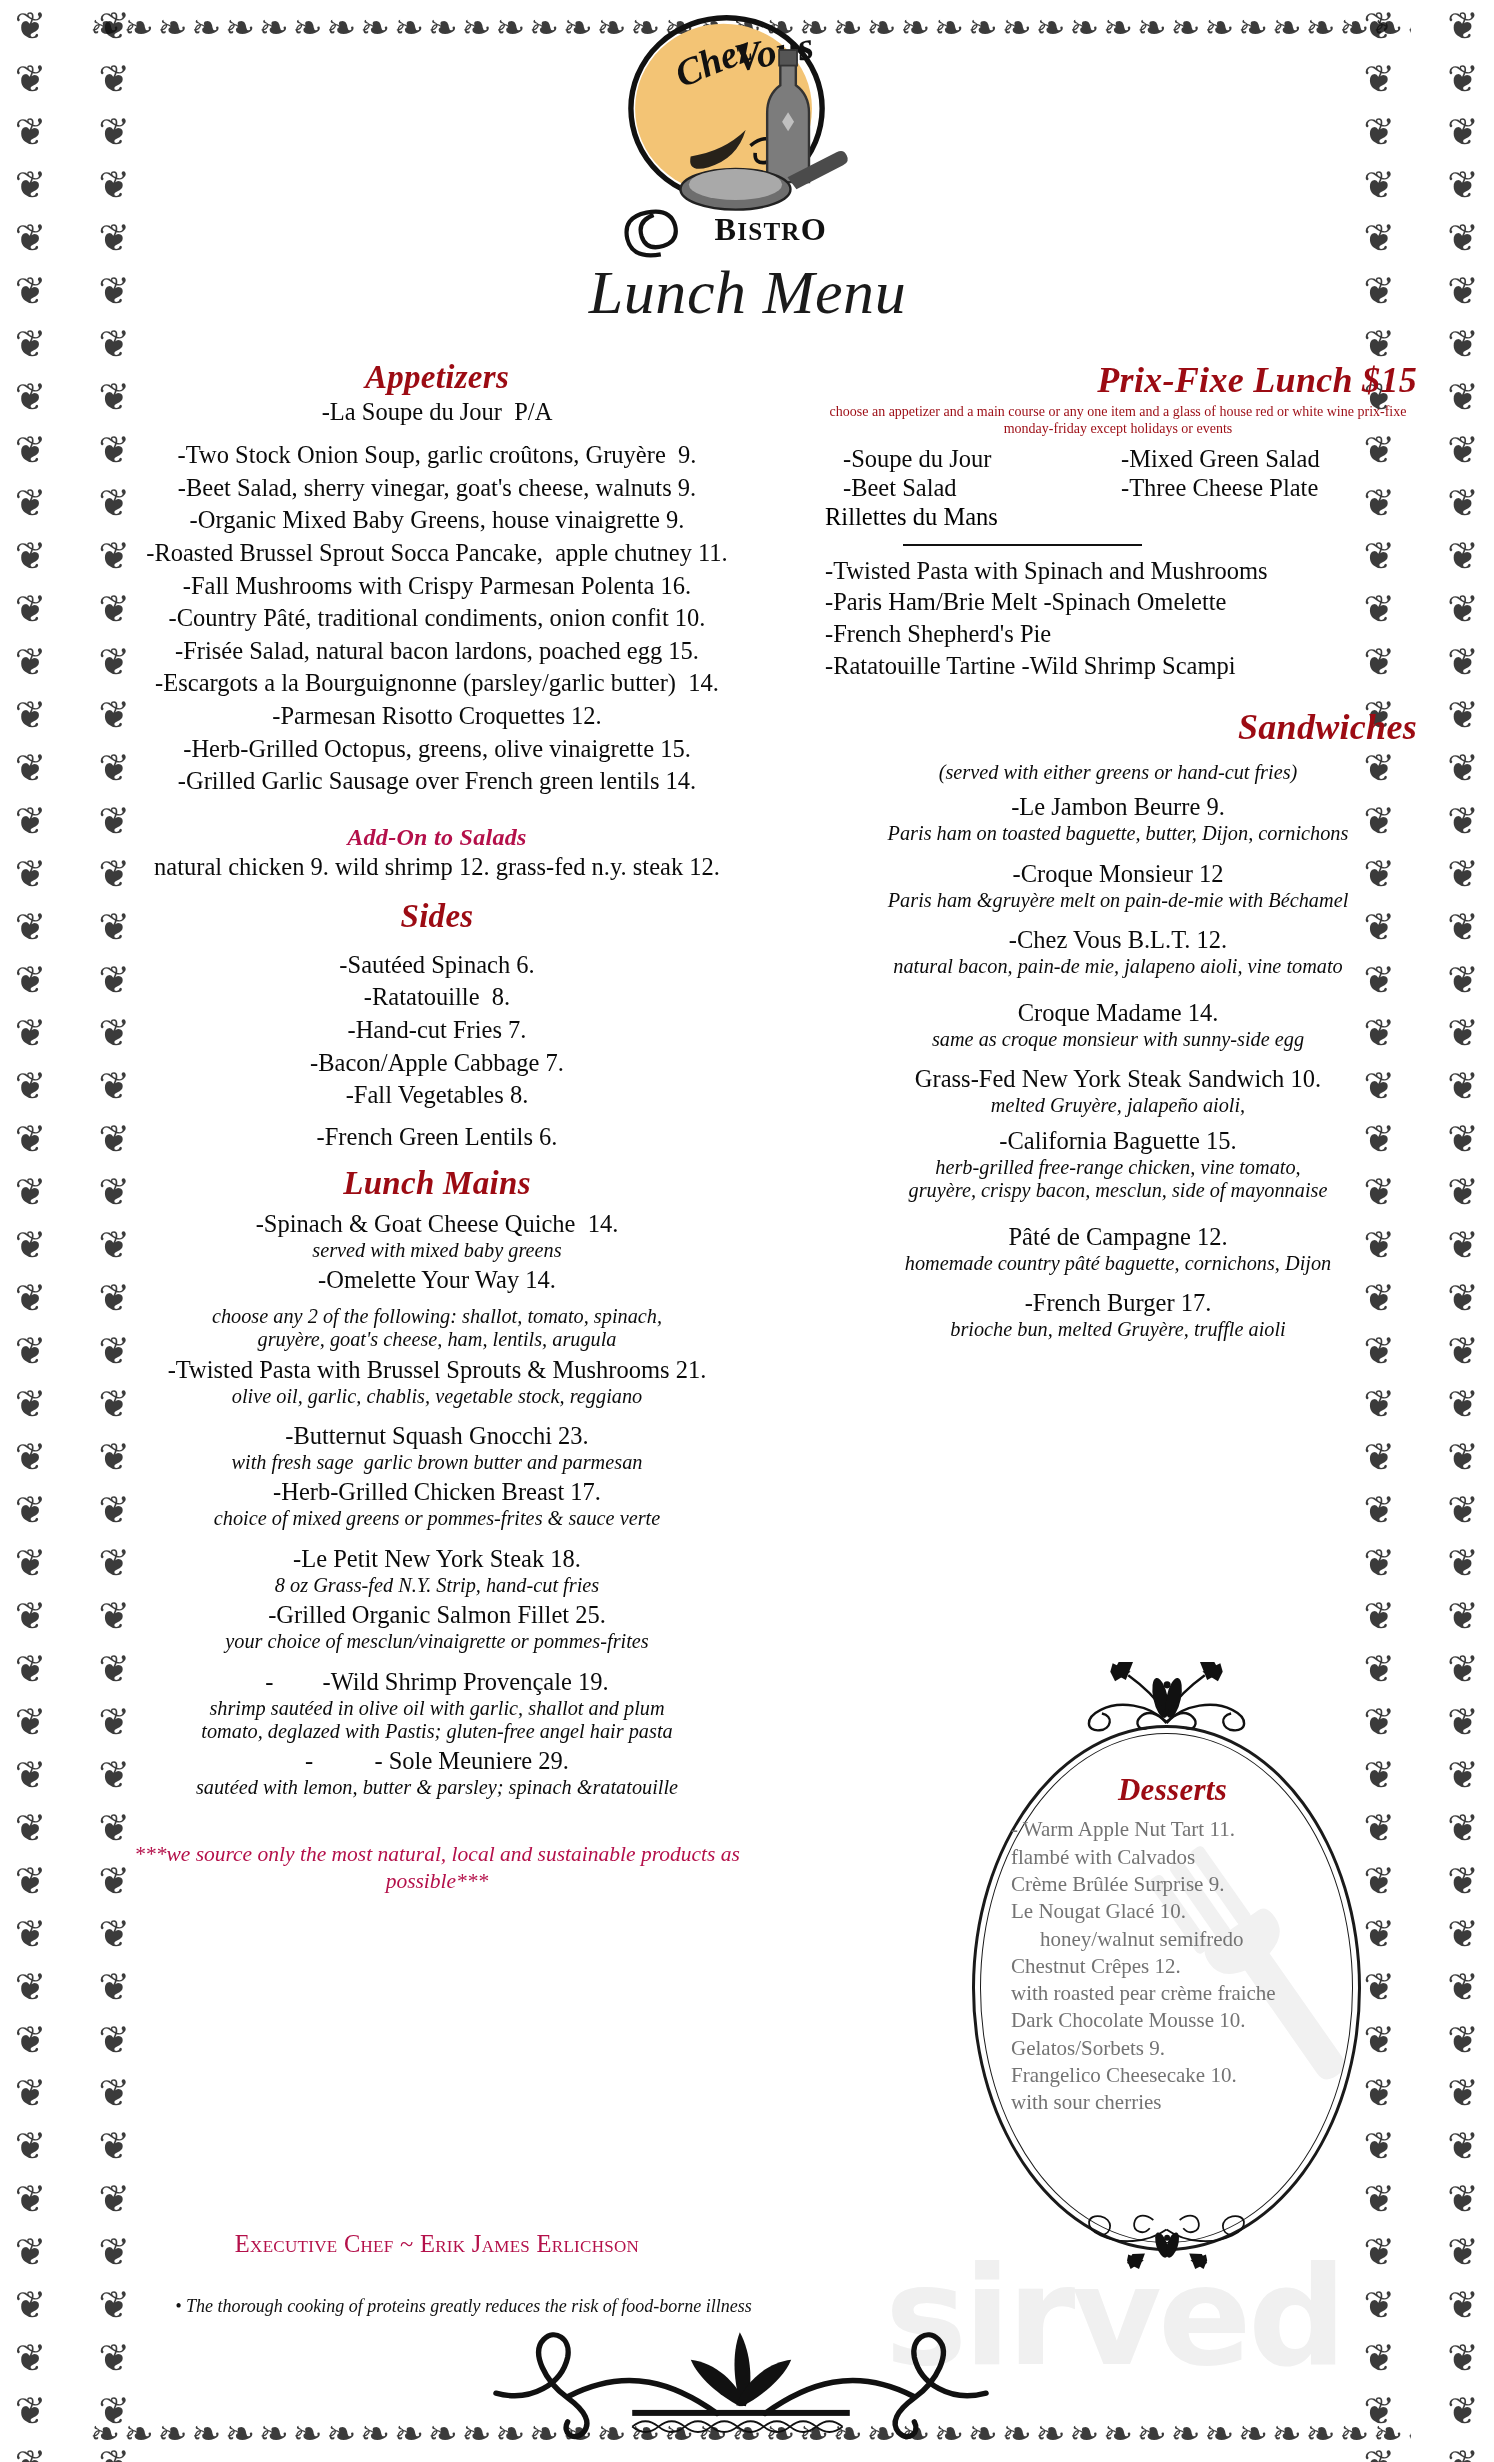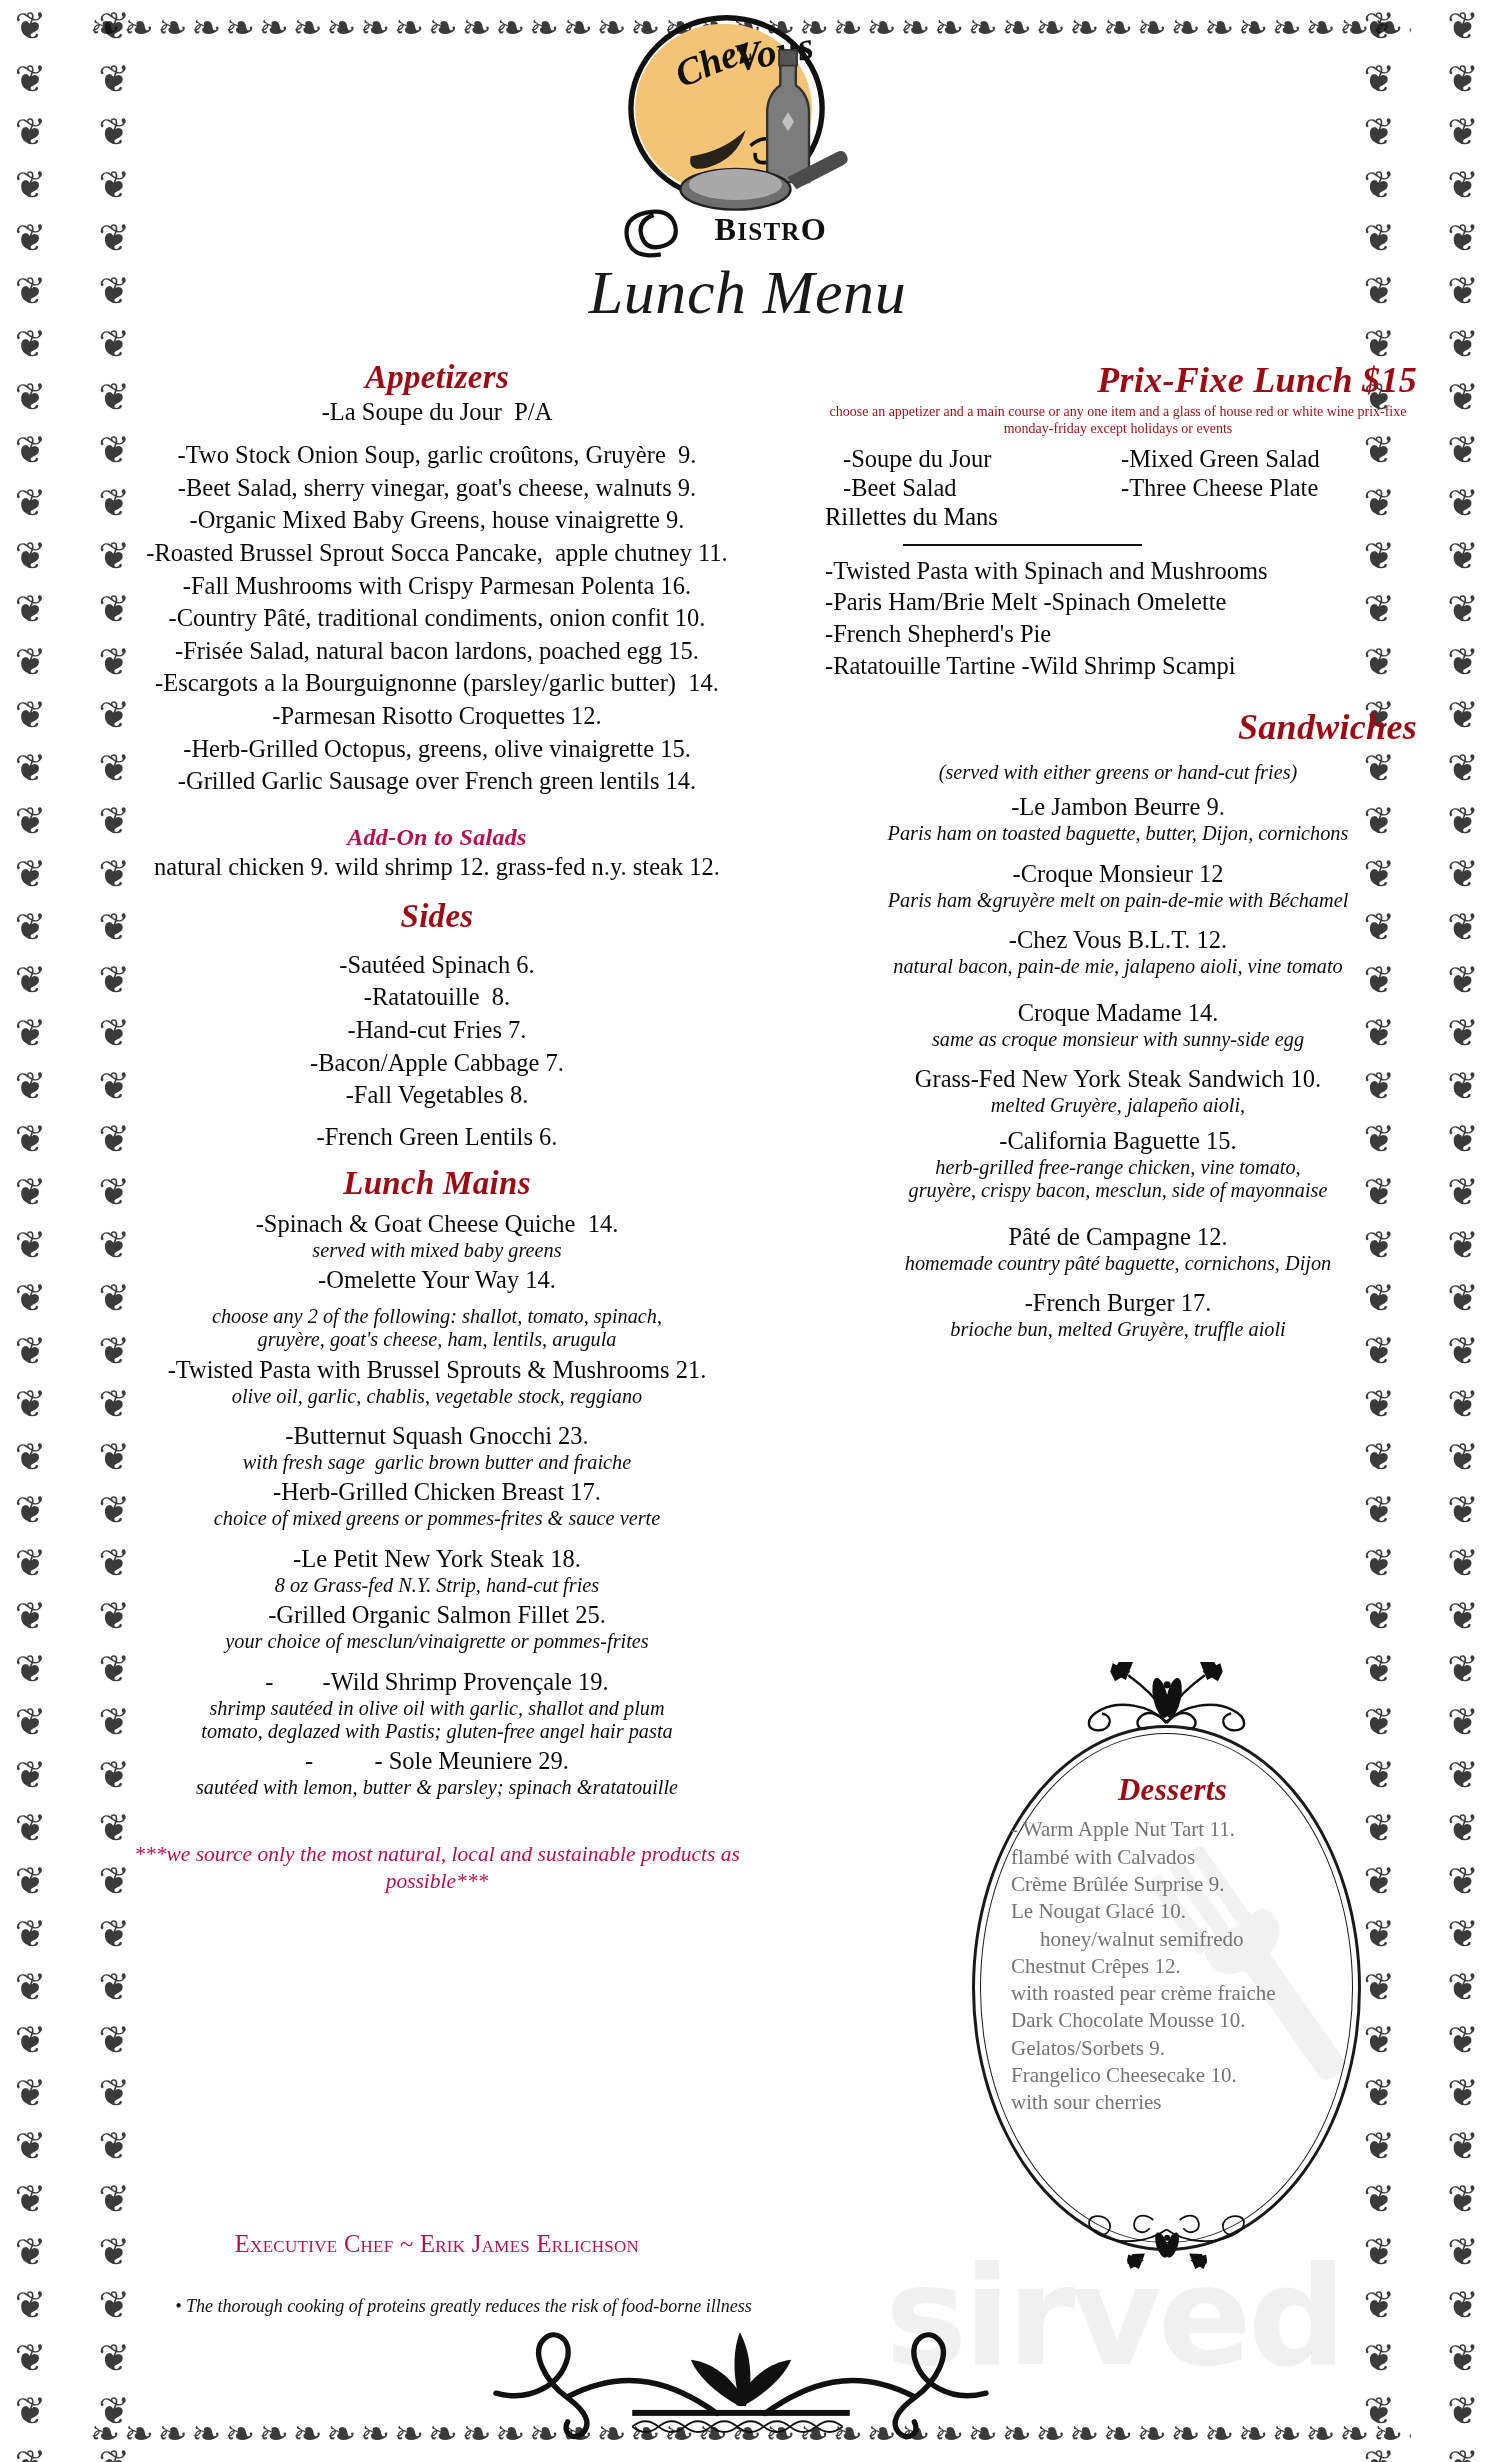--- a/index.html
+++ b/index.html
@@ -364,21 +364,21 @@
     <div class="item tight">-Omelette Your Way 14.</div>
     <div class="spacer-16"></div>
     <div class="desc">choose any 2 of the following: shallot, tomato, spinach,
 gruyère, goat's cheese, ham, lentils, arugula</div>
 
     <div class="item tight">-Twisted Pasta with Brussel Sprouts &amp; Mushrooms 21.</div>
     <div class="desc">olive oil, garlic, chablis, vegetable stock, reggiano</div>
 
     <div class="spacer-16"></div>
     <div class="item tight">-Butternut Squash Gnocchi 23.</div>
-    <div class="desc">with fresh sage  garlic brown butter and fraiche</div>
+    <div class="desc">with fresh sage  garlic brown butter and parmesan</div>
 
     <div class="item tight">-Herb-Grilled Chicken Breast 17.</div>
     <div class="desc">choice of mixed greens or pommes-frites &amp; sauce verte</div>
 
     <div class="spacer-16"></div>
     <div class="item tight">-Le Petit New York Steak 18.</div>
     <div class="desc">8 oz Grass-fed N.Y. Strip, hand-cut fries</div>
 
     <div class="item tight">-Grilled Organic Salmon Fillet 25.</div>
     <div class="desc">your choice of mesclun/vinaigrette or pommes-frites</div>

